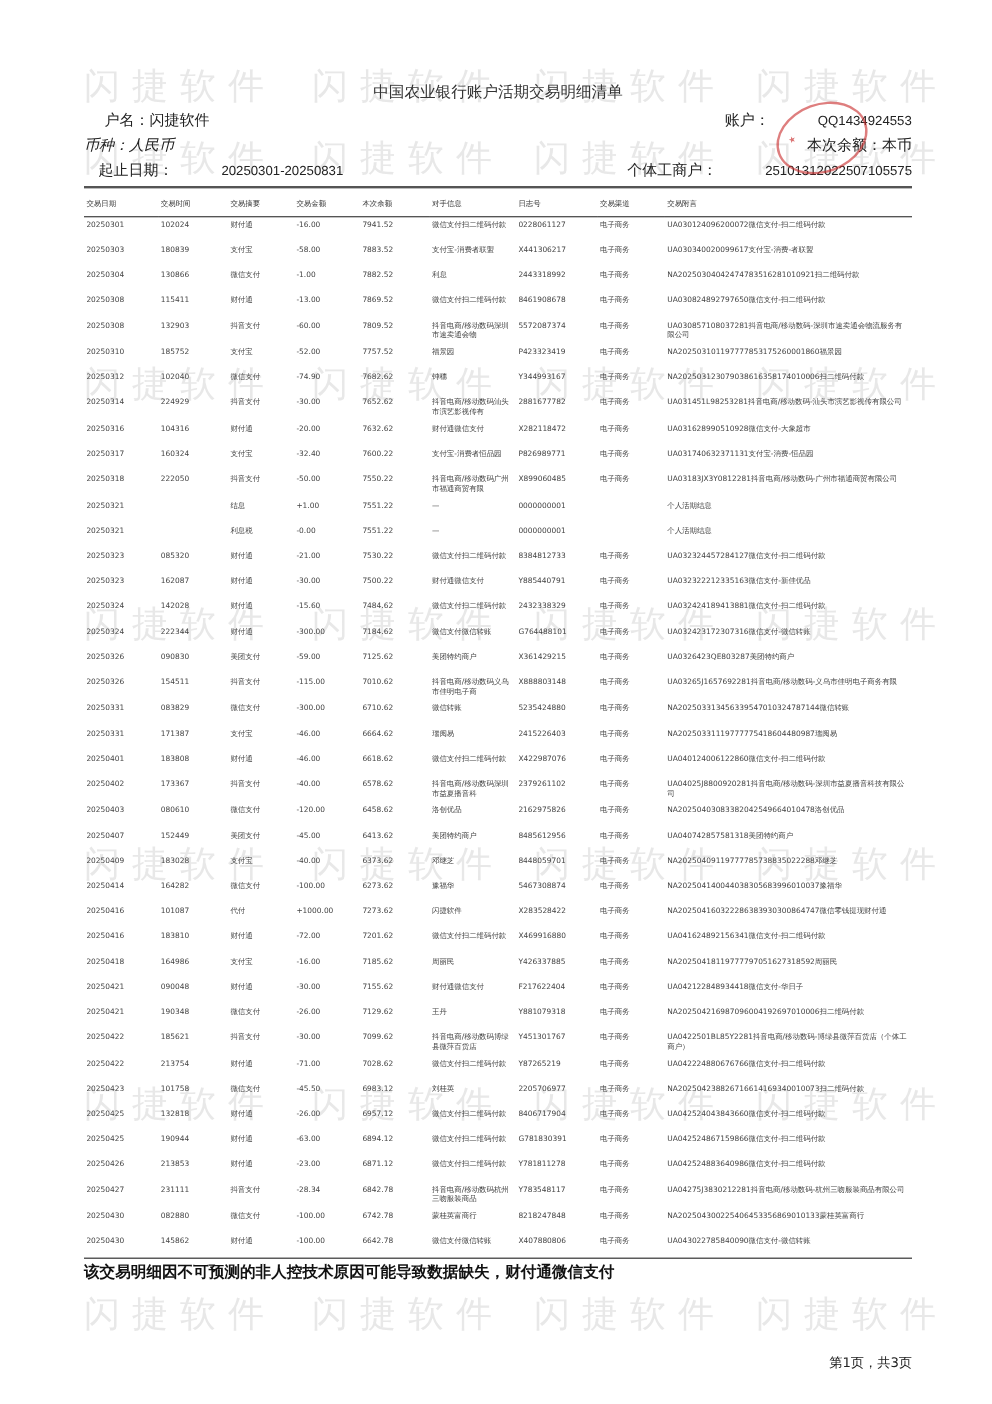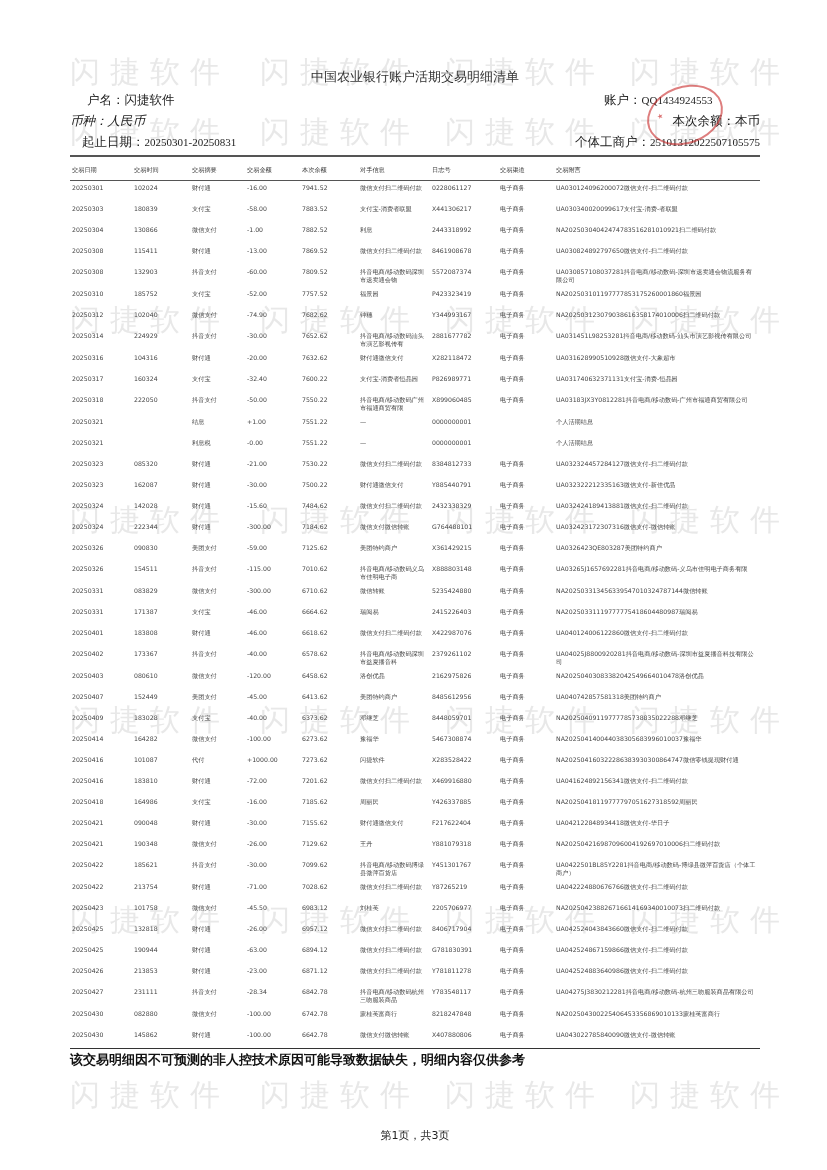--- a/index.html
+++ b/index.html
@@ -2,33 +2,33 @@
 <html><head>
 <meta charset="utf-8">
 <style>
   html, body { margin: 0; padding: 0; background: #ffffff; }
   body { width: 827px; height: 1170px; position: relative; overflow: hidden; font-family: "DejaVu Sans", sans-serif; color: #222; }
   .watermarks { position: absolute; inset: 0; pointer-events: none; z-index: 0; }
   .wm { position: absolute; font-family: "DejaVu Serif", serif; font-size: 30px; color: rgba(190,190,190,0.35); letter-spacing: 10px; white-space: nowrap; }
   .page { position: absolute; left: 70px; top: 0; width: 690px; z-index: 1; }
   .title { position: absolute; top: 68px; left: 0; width: 690px; text-align: center; font-size: 13px; color: #333; }
   .meta { position: absolute; font-size: 12.5px; color: #222; white-space: nowrap; }
-  .meta .mono { font-family: Liberation Serif, serif; font-size: 11px; }
+  .meta .mono { font-family: Liberation Sans, sans-serif; font-size: 11px; margin-left: 40px; }
   .stamp { position: absolute; left: 646px; top: 86px; width: 74px; height: 54px; border: 2px solid rgba(200,40,40,0.6); border-radius: 50%; transform: rotate(-20deg); z-index: 2; }
   .stamp-text { position: absolute; left: 10px; top: 16px; font-size: 7px; color: rgba(200,40,40,0.65); transform: rotate(0deg); white-space: nowrap; }
   .rule-top { position: absolute; top: 155px; left: 0; width: 690px; height: 2px; background: #555; }
   table { position: absolute; top: 160px; left: 0; width: 690px; border-collapse: collapse; font-size: 6.2px; color: #444; table-layout: fixed; }
   thead th { font-weight: normal; text-align: left; height: 20px; padding: 0 2px; color: #333; }
   thead tr { border-bottom: 1.5px solid #555; }
   tbody td { padding: 3px 2px; vertical-align: top; height: 15px; line-height: 8px; word-break: break-all; }
   col.c1 { width: 62px; } col.c2 { width: 58px; } col.c3 { width: 55px; } col.c4 { width: 55px; }
   col.c5 { width: 58px; } col.c6 { width: 72px; } col.c7 { width: 68px; } col.c8 { width: 56px; } col.c9 { width: 206px; }
   .rule-bottom { position: absolute; top: 1048px; left: 0; width: 690px; height: 1px; background: #333; }
   .disclaimer { position: absolute; top: 1051px; left: 0; font-size: 13px; font-weight: bold; color: #111; white-space: nowrap; }
-  .pager { position: absolute; top: 1128px; left: 0; width: 690px; text-align: center; font-size: 11px; color: #222; }
+  .pager { position: absolute; top: 1128px; left: 0; width: 690px; text-align: right; font-size: 11px; color: #222; }
 </style>
 </head>
 <body>
 
 <div class="watermarks" id="wm-layer">
     <span class="wm" style="left: 70px; top: 52px;">闪捷软件</span>
     <span class="wm" style="left: 260px; top: 52px;">闪捷软件</span>
     <span class="wm" style="left: 445px; top: 52px;">闪捷软件</span>
     <span class="wm" style="left: 630px; top: 52px;">闪捷软件</span>
     <span class="wm" style="left: 70px; top: 112px;">闪捷软件</span>
@@ -556,19 +556,19 @@
           <td>6642.78</td>
           <td>微信支付微信转账</td>
           <td>X407880806</td>
           <td>电子商务</td>
           <td>UA043022785840090微信支付-微信转账</td>
         </tr>
       </tbody>
   </table>
 
   <div class="rule-bottom"></div>
-  <div class="disclaimer">该交易明细因不可预测的非人控技术原因可能导致数据缺失，明细内容仅供参考</div>
+  <div class="disclaimer">该交易明细因不可预测的非人控技术原因可能导致数据缺失，财付通微信支付</div>
   <div class="pager">第1页，共3页</div>
 </div>
 
 <div class="stamp">
   <span class="stamp-text">★</span>
 </div>
 
 </body></html>

